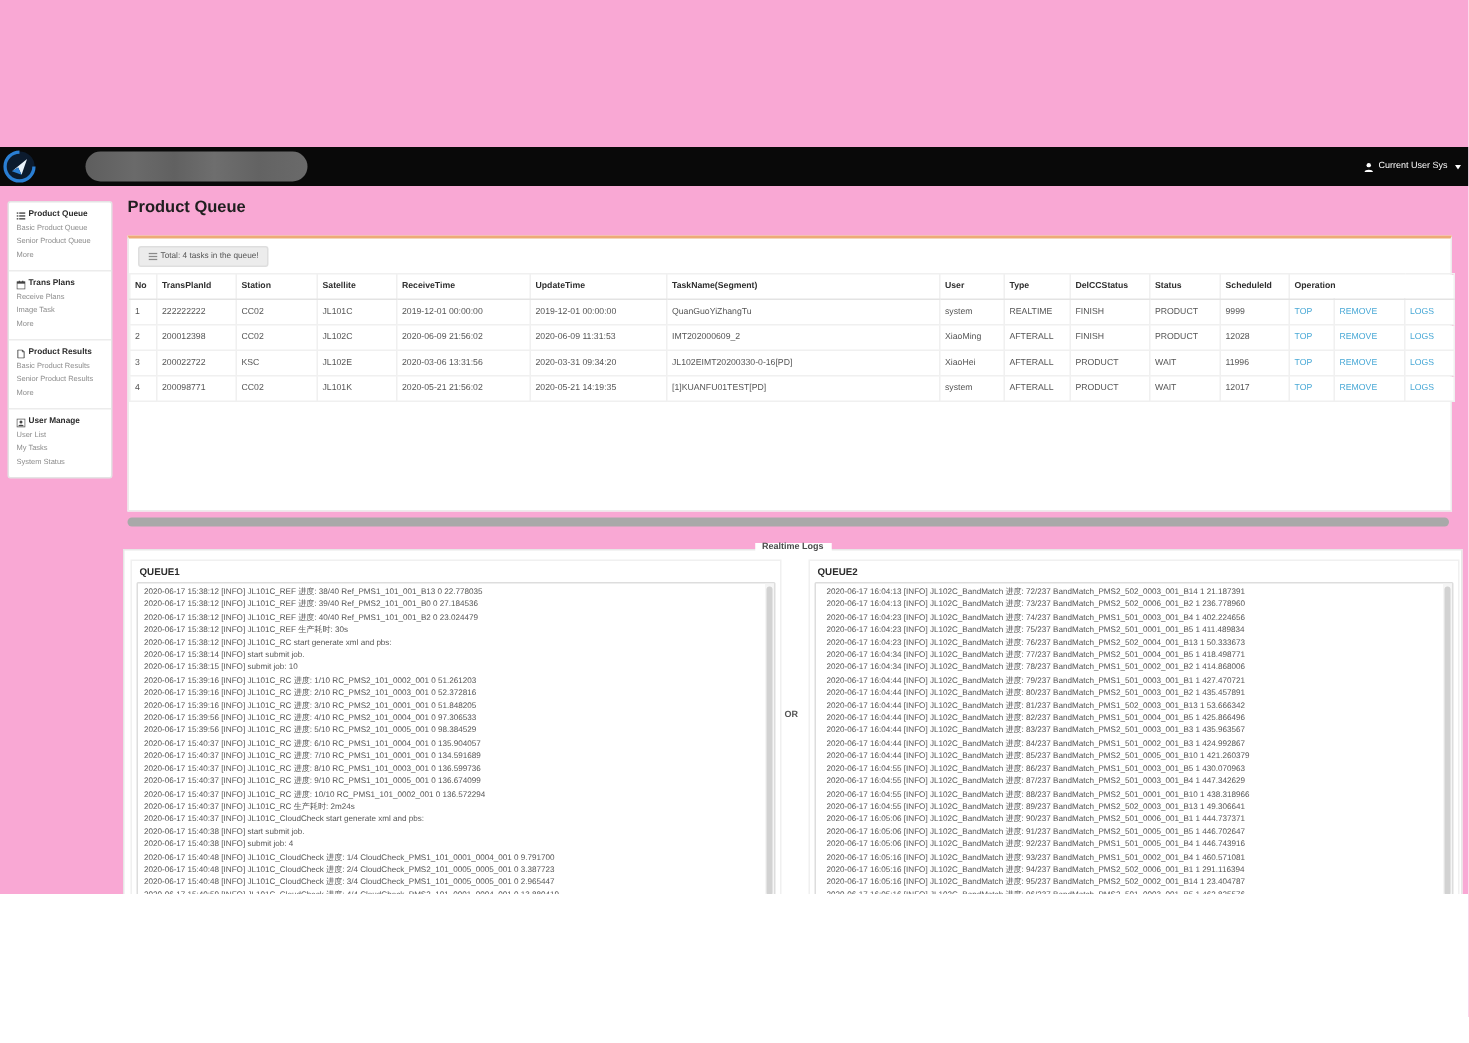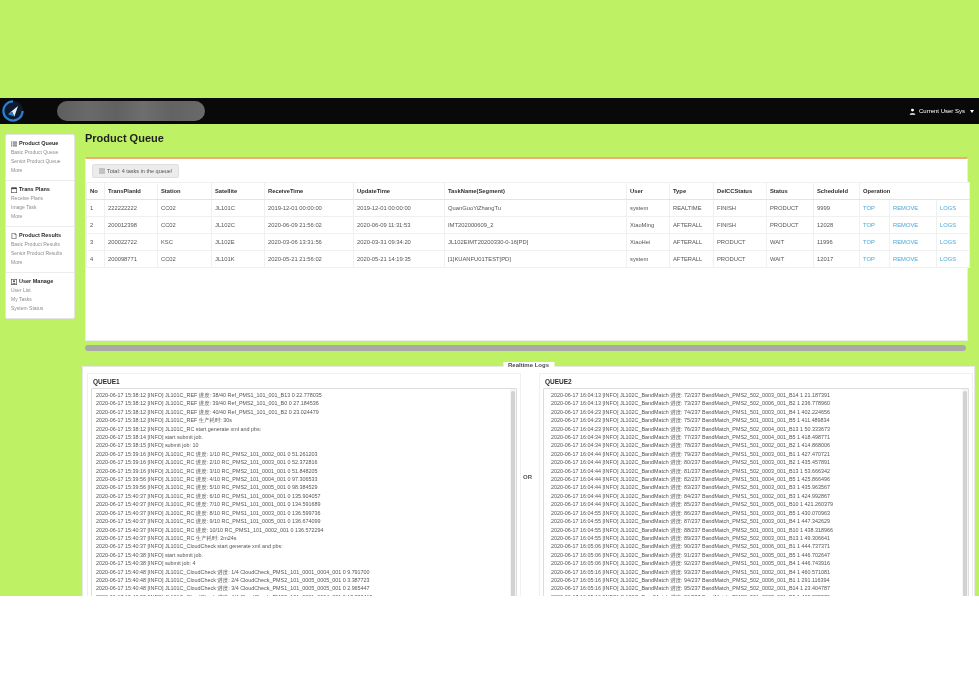--- a/index.html
+++ b/index.html
@@ -1,18 +1,18 @@
 <!DOCTYPE html>
 <html><head>
 <meta charset="utf-8">
 <style>
   * { margin:0; padding:0; box-sizing:border-box; }
   html,body { background:#fff; }
   body { font-family:"Liberation Sans","DejaVu Sans",sans-serif; color:#333; }
-  #app { position:relative; width:979px; height:596px; overflow:hidden; background:#bef264; }
+  #app { position:relative; width:979px; height:596px; overflow:hidden; background:#f9a8d4; }
 
   
   .topbar { position:absolute; left:0; top:98px; width:979px; height:26px; background:#090909; }
   .logo { position:absolute; left:2px; top:2px; width:22px; height:22px; }
   .redaction { position:absolute; left:57px; top:3px; width:148px; height:20px; border-radius:10px;
     background:linear-gradient(90deg,#5e5e5e 0%,#6a6a6a 22%,#616161 40%,#6e6e6e 58%,#636363 78%,#6a6a6a 100%); }
   .user-menu { position:absolute; right:5px; top:0; height:26px; display:flex; align-items:center; gap:3px;
     color:#fff; font-size:6px; cursor:pointer; }
   .user-menu svg { display:block; }
   .caret { width:0; height:0; border-left:2.5px solid transparent; border-right:2.5px solid transparent;

